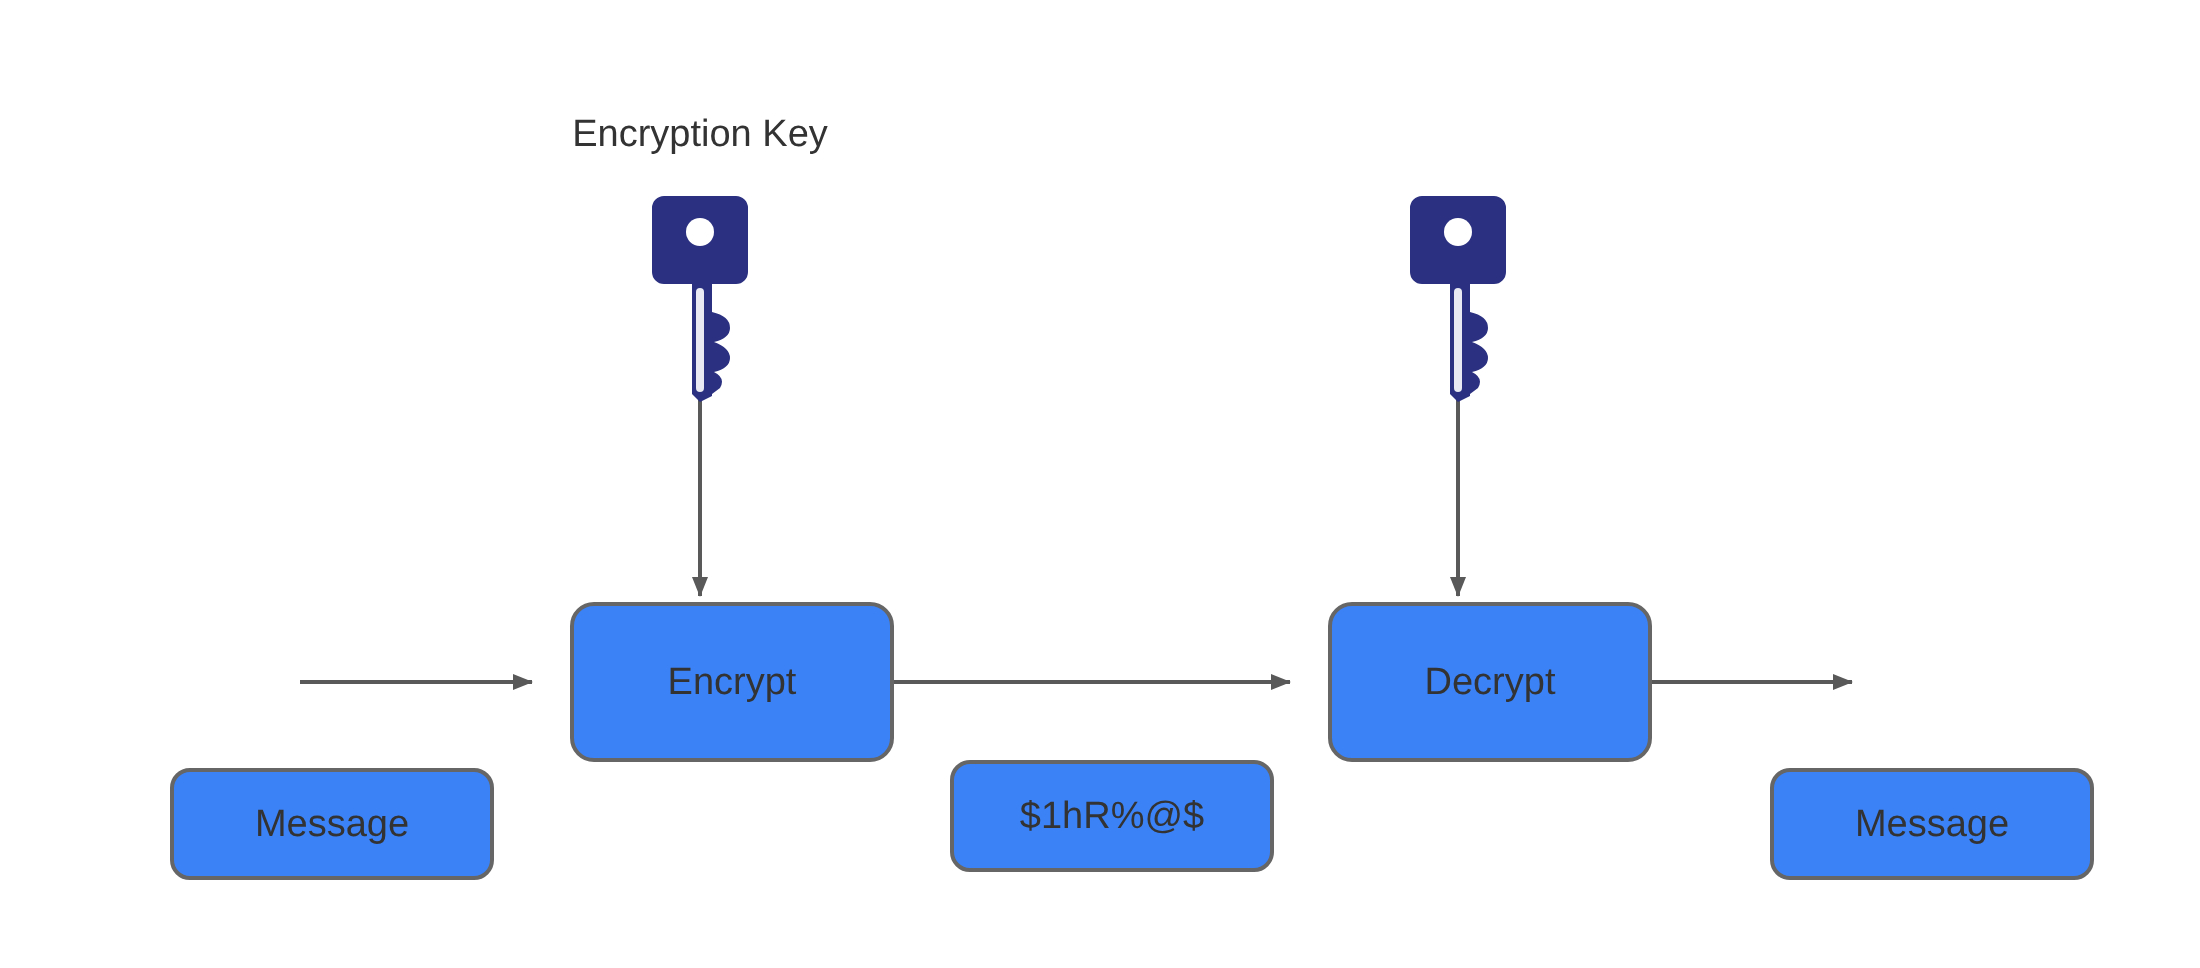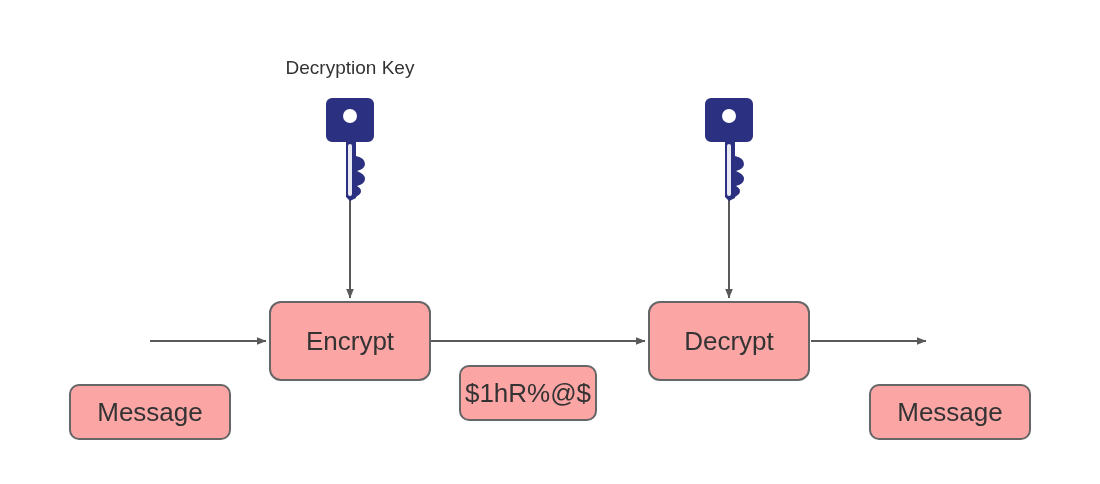--- a/index.html
+++ b/index.html
@@ -16,29 +16,30 @@
     width: 1100px;
     height: 484px;
     background: #ffffff;
     overflow: hidden;
   }
   .node-box {
     position: absolute;
     box-sizing: border-box;
     border: 2px solid #666666;
     border-radius: 10px;
-    background: #fca5a5;
+    background: #3b82f6;
     display: flex;
     align-items: center;
     justify-content: center;
     color: #333333;
-    font-size: 26px;
+    font-size: 19px;
     font-family: "Liberation Sans", sans-serif;
     line-height: 1;
     white-space: nowrap;
+    margin-left: 16px;
   }
   .process-box {
     border-width: 2px;
     border-radius: 12px;
   }
   .caption {
     position: absolute;
     color: #333333;
     font-size: 19px;
     font-family: "Liberation Sans", sans-serif;
@@ -84,21 +85,21 @@
 
     <g>
       <line x1="729" y1="196" x2="729" y2="298" stroke="#595959" stroke-width="2" marker-end="url(#arrowhead)"></line>
     </g>
 
     <g>
       <line x1="811" y1="341" x2="926" y2="341" stroke="#595959" stroke-width="2" marker-end="url(#arrowhead)"></line>
     </g>
   </svg>
 
-  <div class="caption" style="left:275px; top:58px; width:150px;">Decryption Key</div>
+  <div class="caption" style="left:275px; top:58px; width:150px;">Encryption Key</div>
 
   <div class="key-icon" style="left:326px; top:98px;">
     <svg width="48" height="104" viewBox="0 0 48 104" xmlns="http://www.w3.org/2000/svg">
       <path d="M6,0 H42 A6,6 0 0 1 48,6 V38 A6,6 0 0 1 42,44 H30
                V58 Q39,60 39,66 Q39,71 31,73 Q39,76 39,81 Q39,86 31,88
                Q37,91 34,96 L30,99 V100 L24,103 L20,99 V44 H6
                A6,6 0 0 1 0,38 V6 A6,6 0 0 1 6,0 Z" fill="#2b3180"></path>
       <circle cx="24" cy="18" r="7" fill="#ffffff"></circle>
       <rect x="22" y="46" width="4" height="52" rx="2" fill="#e8e9f2"></rect>
     </svg>
@@ -115,17 +116,17 @@
       <rect x="22" y="46" width="4" height="52" rx="2" fill="#e8e9f2"></rect>
     </svg>
   </div>
 
   <div class="node-box process-box" style="left:269px; top:301px; width:162px; height:80px;">Encrypt</div>
 
   <div class="node-box process-box" style="left:648px; top:301px; width:162px; height:80px;">Decrypt</div>
 
   <div class="node-box" style="left:69px; top:384px; width:162px; height:56px;">Message</div>
 
-  <div class="node-box" style="left:459px; top:365px; width:138px; height:56px;">$1hR%@$</div>
+  <div class="node-box" style="left:459px; top:380px; width:162px; height:56px;">$1hR%@$</div>
 
   <div class="node-box" style="left:869px; top:384px; width:162px; height:56px;">Message</div>
 
 </div>
 
 </body></html>

